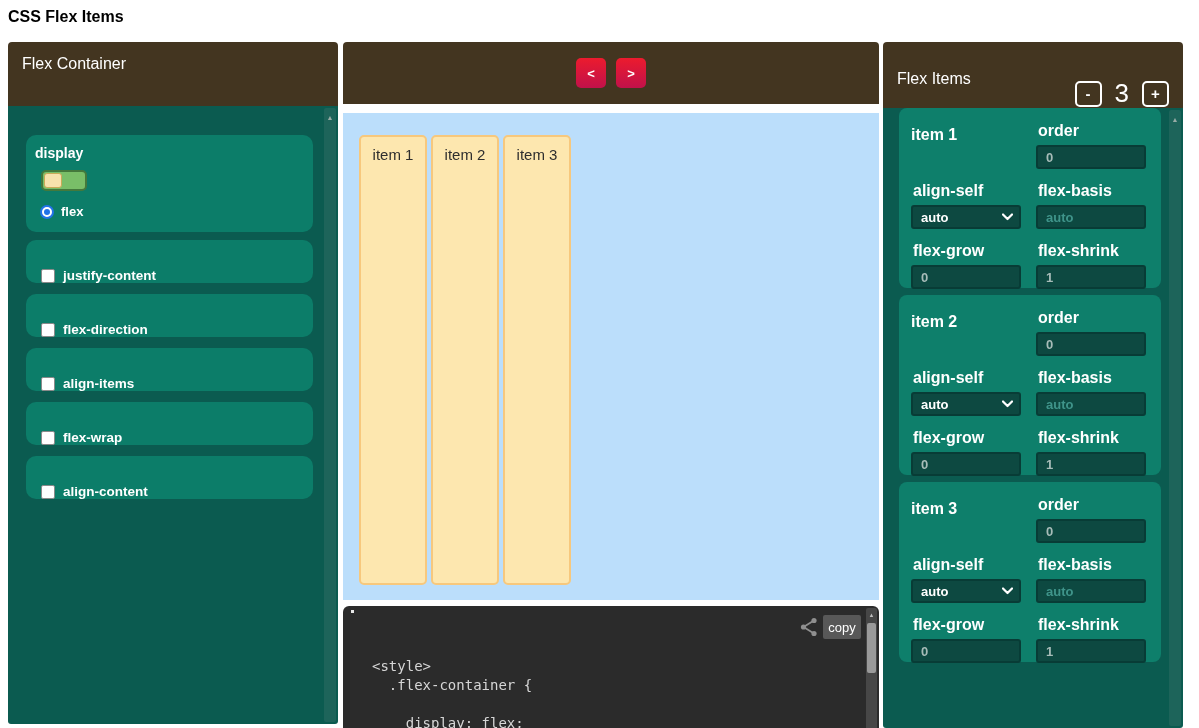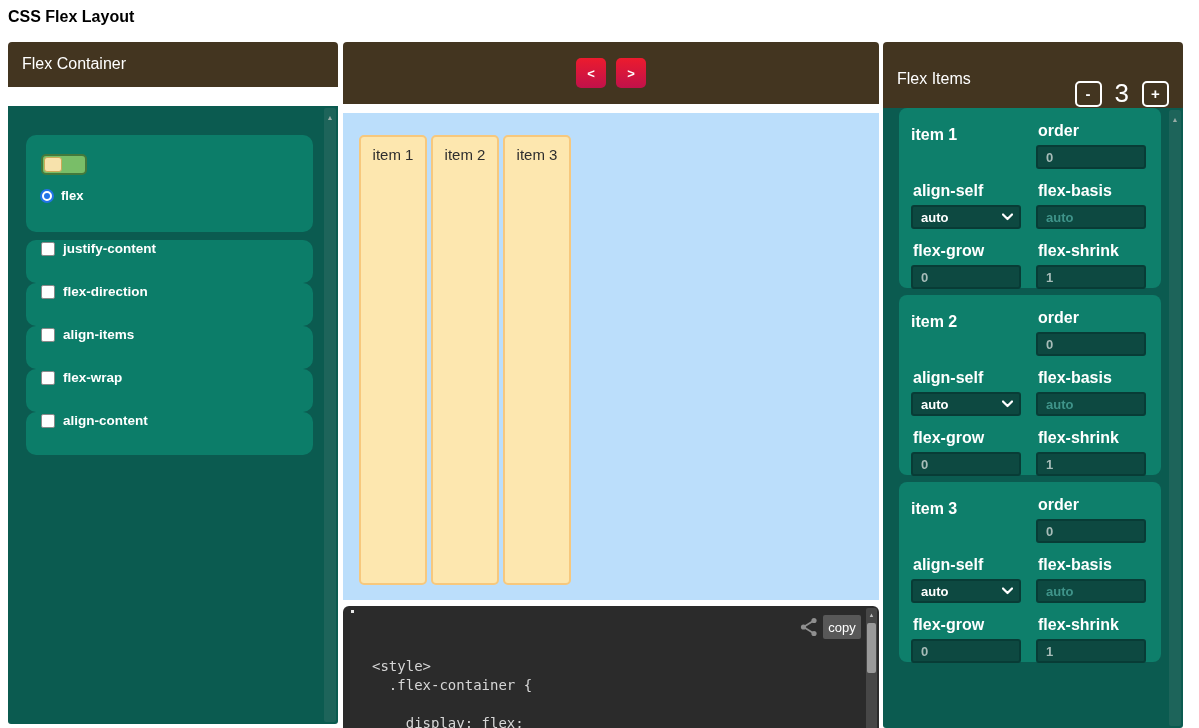--- a/index.html
+++ b/index.html
@@ -12,21 +12,21 @@
 
   
   .col-left  { position:absolute; left:8px;   top:42px; width:330px; height:684px; }
   .col-mid   { position:absolute; left:343px; top:42px; width:536px; height:686px; }
   .col-right { position:absolute; left:883px; top:42px; width:300px; height:686px; }
 
   .panel-header {
     background:#433520; color:#fff; border-radius:4px 4px 0 0;
     font-size:16px; position:relative;
   }
-  .hdr-left  { height:45px; padding:13px 14px; }
+  .hdr-left  { height:64px; padding:13px 14px; }
   .hdr-mid   { height:62px; display:flex; align-items:center; justify-content:center; gap:10px; }
   .hdr-right { height:66px; padding:28px 14px; }
 
   .panel-body {
     position:absolute; left:0; right:0; background:#0B5B50; border-radius:0 0 3px 3px;
   }
   .body-left  { top:64px; bottom:2px; }
   .body-right { top:66px; bottom:0; }
 
   
@@ -57,21 +57,21 @@
     width:14px; height:14px; border-radius:50%; background:#fff;
     border:2px solid #2273E8; position:relative; flex:0 0 auto;
   }
   .radio::after {
     content:""; position:absolute; left:2px; top:2px; width:6px; height:6px;
     border-radius:50%; background:#2273E8;
   }
   .radio-label { font-size:13px; font-weight:600; }
 
   .check-card {
-    height:43px; margin-bottom:0; padding:1px 0 0 15px;
+    height:43px; margin-bottom:11px; padding:28px 0 0 15px;
     display:flex; align-items:flex-start; gap:8px;
   }
   .checkbox {
     width:14px; height:14px; background:#fff; border:1px solid #8a8a8a;
     border-radius:2px; flex:0 0 auto; margin-top:1px; cursor:pointer;
   }
   .check-label { font-size:13.5px; font-weight:bold; }
 
   
   .nav-btn {
@@ -152,32 +152,33 @@
     border-radius:3px; color:#A7BCB8; font-size:13px; font-weight:bold;
     padding:0 8px; font-family:inherit;
   }
   .field-input::placeholder { color:#3F948A; font-weight:bold; opacity:1; }
   .field-select { color:#fff; padding:0 22px 0 8px; cursor:pointer; }
   .dark-chevron { right:8px; color:#fff; }
 </style>
 </head>
 <body>
 
-<div class="page-title">CSS Flex Layout</div>
+<div class="page-title">CSS Flex Items</div>
 
 <div class="col-left">
   <div class="panel-header hdr-left">
     <span>Flex Container</span>
   </div>
   <div class="panel-body body-left">
     <div class="v-scrollbar">
       <span class="scroll-arrow">▲</span>
     </div>
 
     <div class="ctl-card display-card">
+      <div class="card-label">display</div>
       <div class="toggle">
         <div class="knob"></div>
       </div>
       <div class="radio-row">
         <span class="radio"></span>
         <span class="radio-label">flex</span>
       </div>
     </div>
 
     <div class="ctl-card check-card">

